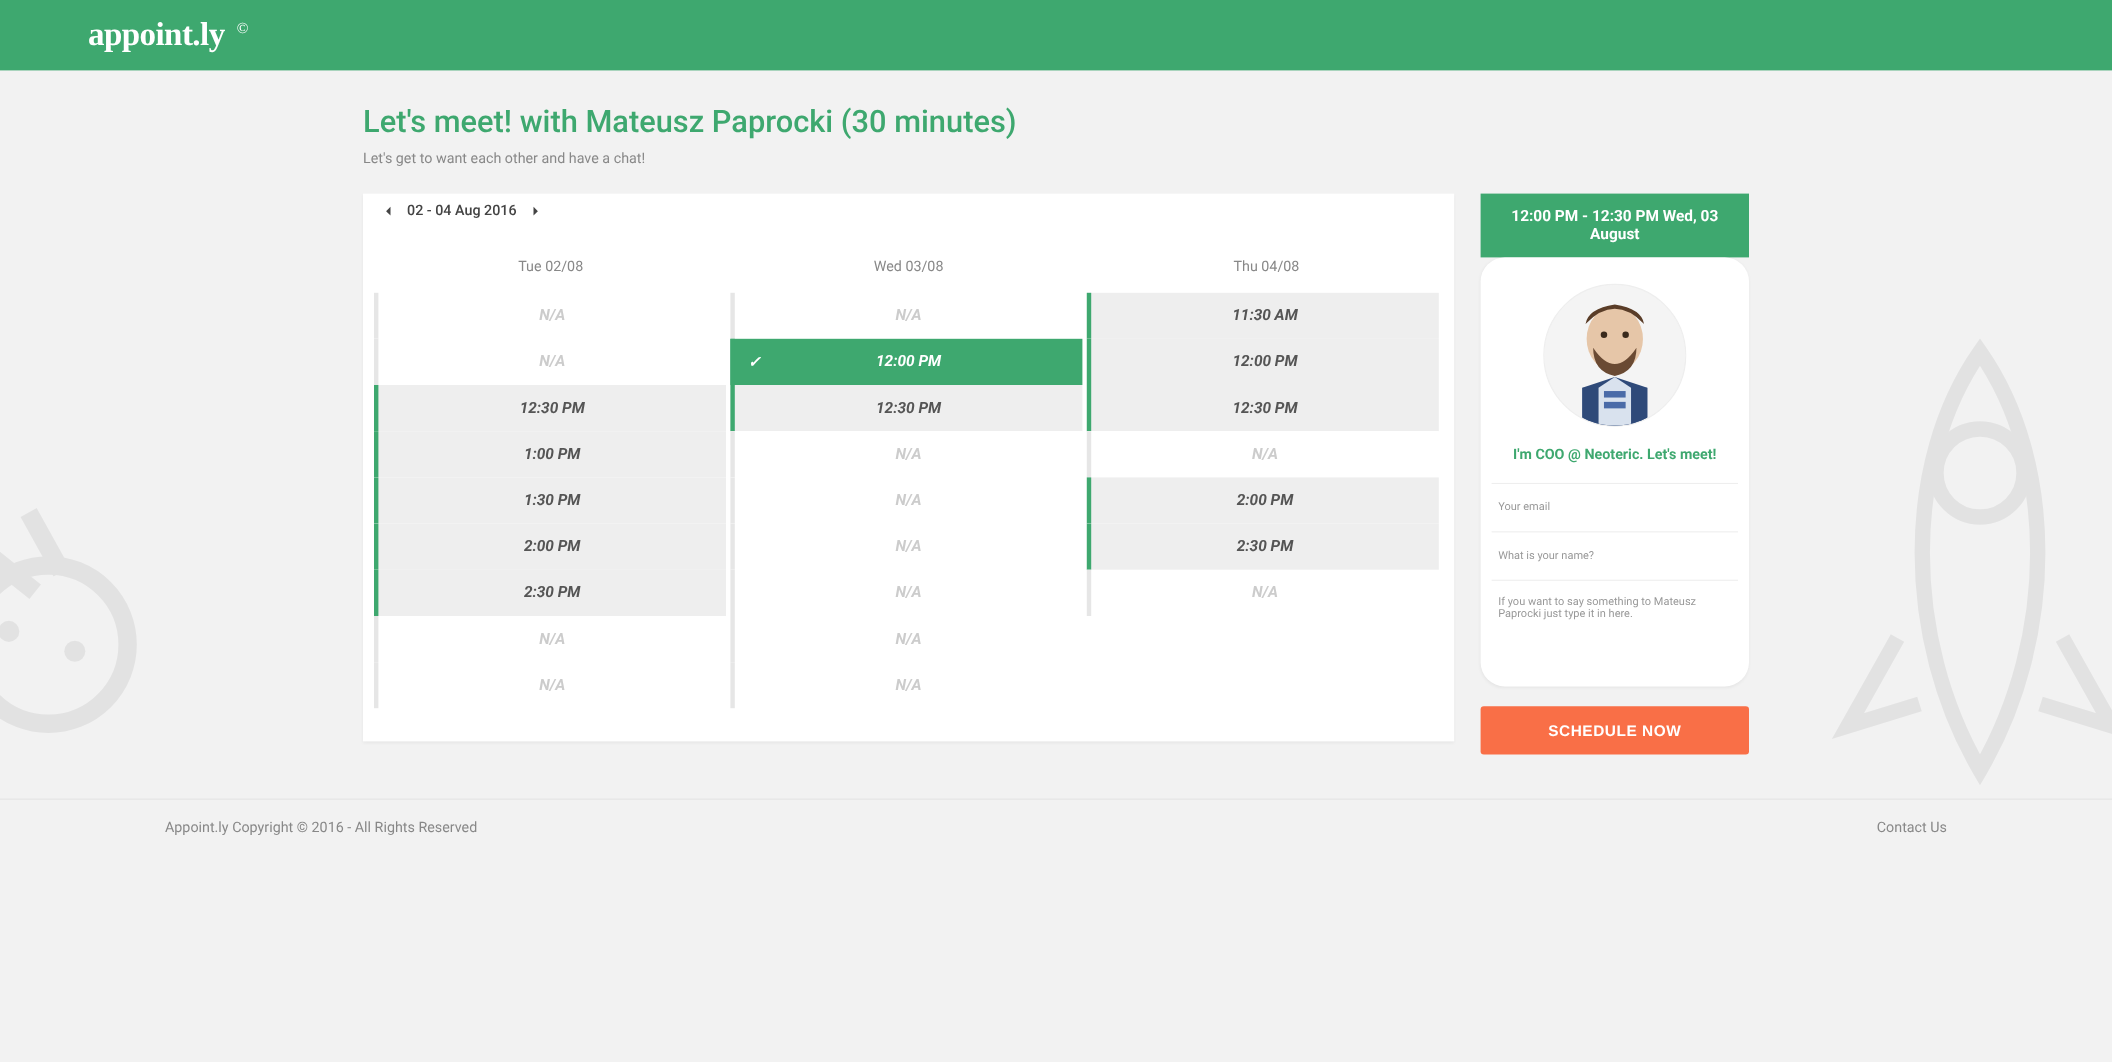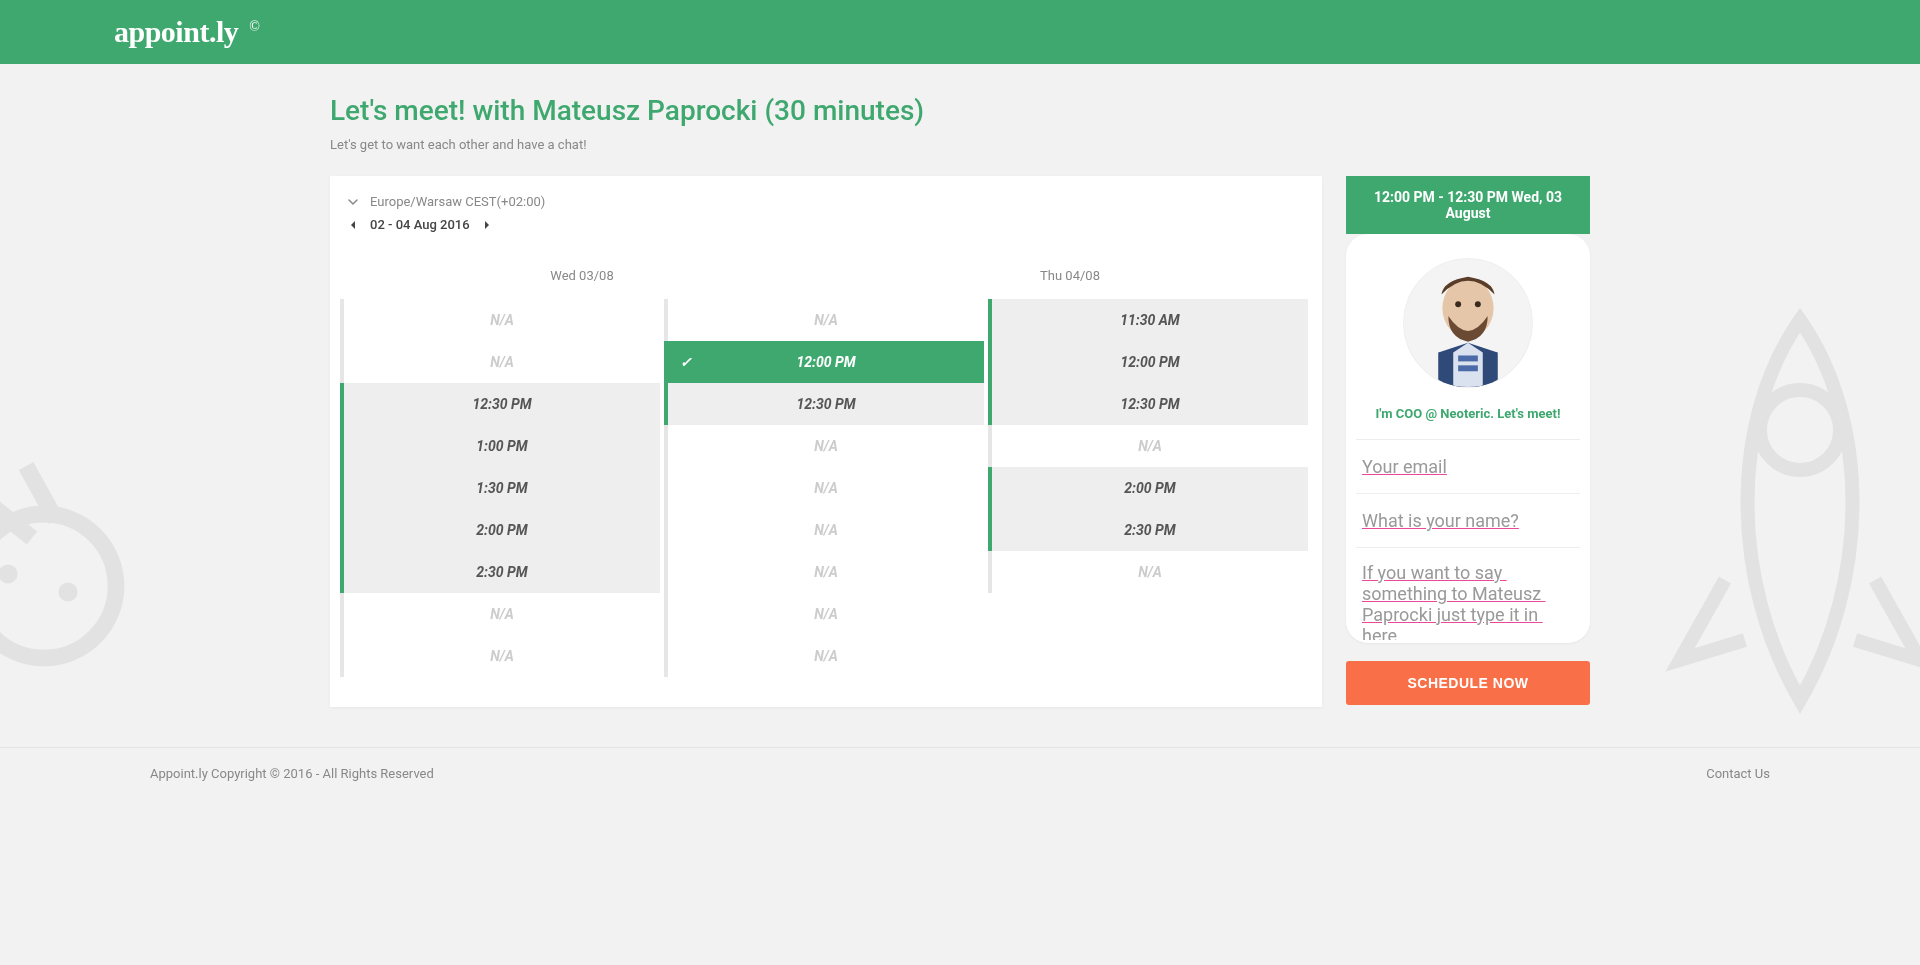--- a/index.html
+++ b/index.html
@@ -21,21 +21,21 @@
     fill: none;
   }
   .bg-art-left { left: -40px; top: 430px; width: 240px; height: 240px; }
   .bg-art-right { right: -40px; top: 300px; width: 320px; height: 420px; }
 
   .topbar {
     background: #3ea86f;
     height: 64px;
     display: flex;
     align-items: center;
-    padding: 0 114px;
+    padding: 0 80px;
   }
   .logo {
     font-family: Georgia, 'Times New Roman', serif;
     color: #fff;
     font-size: 30px;
     font-weight: 700;
     letter-spacing: -0.5px;
   }
   .logo small { font-size: 14px; font-weight: 400; margin-left: 4px; vertical-align: super;}
   .container {
@@ -194,26 +194,25 @@
   }
   .field {
     margin: 0 10px;
     border-bottom: 1px solid #eee;
   }
   .field input, .field textarea {
     width: 100%;
     border: none;
     outline: none;
     padding: 16px 6px;
-    font-size: 18px;
+    font-size: 10px;
     font-family: inherit;
-    color: #ec4899;
+    color: #1d4ed8;
     resize: none;
     background: transparent;
-    text-decoration: underline;
   }
   .field textarea { height: 92px; padding-top: 14px; }
   .field.no-border { border-bottom: none; }
   .field input::placeholder, .field textarea::placeholder { color: #999; }
   .schedule-btn {
     margin: 18px 0 0 0;
     background: #f96f47;
     color: #fff;
     border: none;
     height: 44px;
@@ -258,44 +257,37 @@
     <small>©</small>
   </div>
 </header>
 
 <div class="container">
   <h1 class="page-title">Let's meet! with Mateusz Paprocki (30 minutes)</h1>
   <p class="page-subtitle">Let's get to want each other and have a chat!</p>
 
   <div class="layout">
     <section class="left-panel">
-      <div class="tz-row">
-        <span class="chev">
-          <svg width="12" height="12" viewBox="0 0 12 12">
-              <path d="M2 4 L6 8 L10 4" stroke="#888" stroke-width="1.5" fill="none" stroke-linecap="round"></path>
-            </svg>
-        </span>
-        <span>Europe/Warsaw CEST(+02:00)</span>
-      </div>
       <div class="date-row">
         <span class="chev">
           <svg width="10" height="10" viewBox="0 0 10 10">
               <path d="M7 1 L3 5 L7 9" fill="#444"></path>
             </svg>
         </span>
         <span style="font-weight:500;">02 - 04 Aug 2016</span>
         <span class="chev">
           <svg width="10" height="10" viewBox="0 0 10 10">
               <path d="M3 1 L7 5 L3 9" fill="#444"></path>
             </svg>
         </span>
       </div>
 
       <div class="calendar">
         <div class="cal-headers" id="cal-headers">
+            <div class="cal-col-header">Tue 02/08</div>
             <div class="cal-col-header">Wed 03/08</div>
             <div class="cal-col-header">Thu 04/08</div>
           </div>
         <div class="cal-body" id="cal-body">
             <div class="cal-col">
               <div class="slot na">
                 <span>N/A</span>
               </div>
               <div class="slot na">
                 <span>N/A</span>

